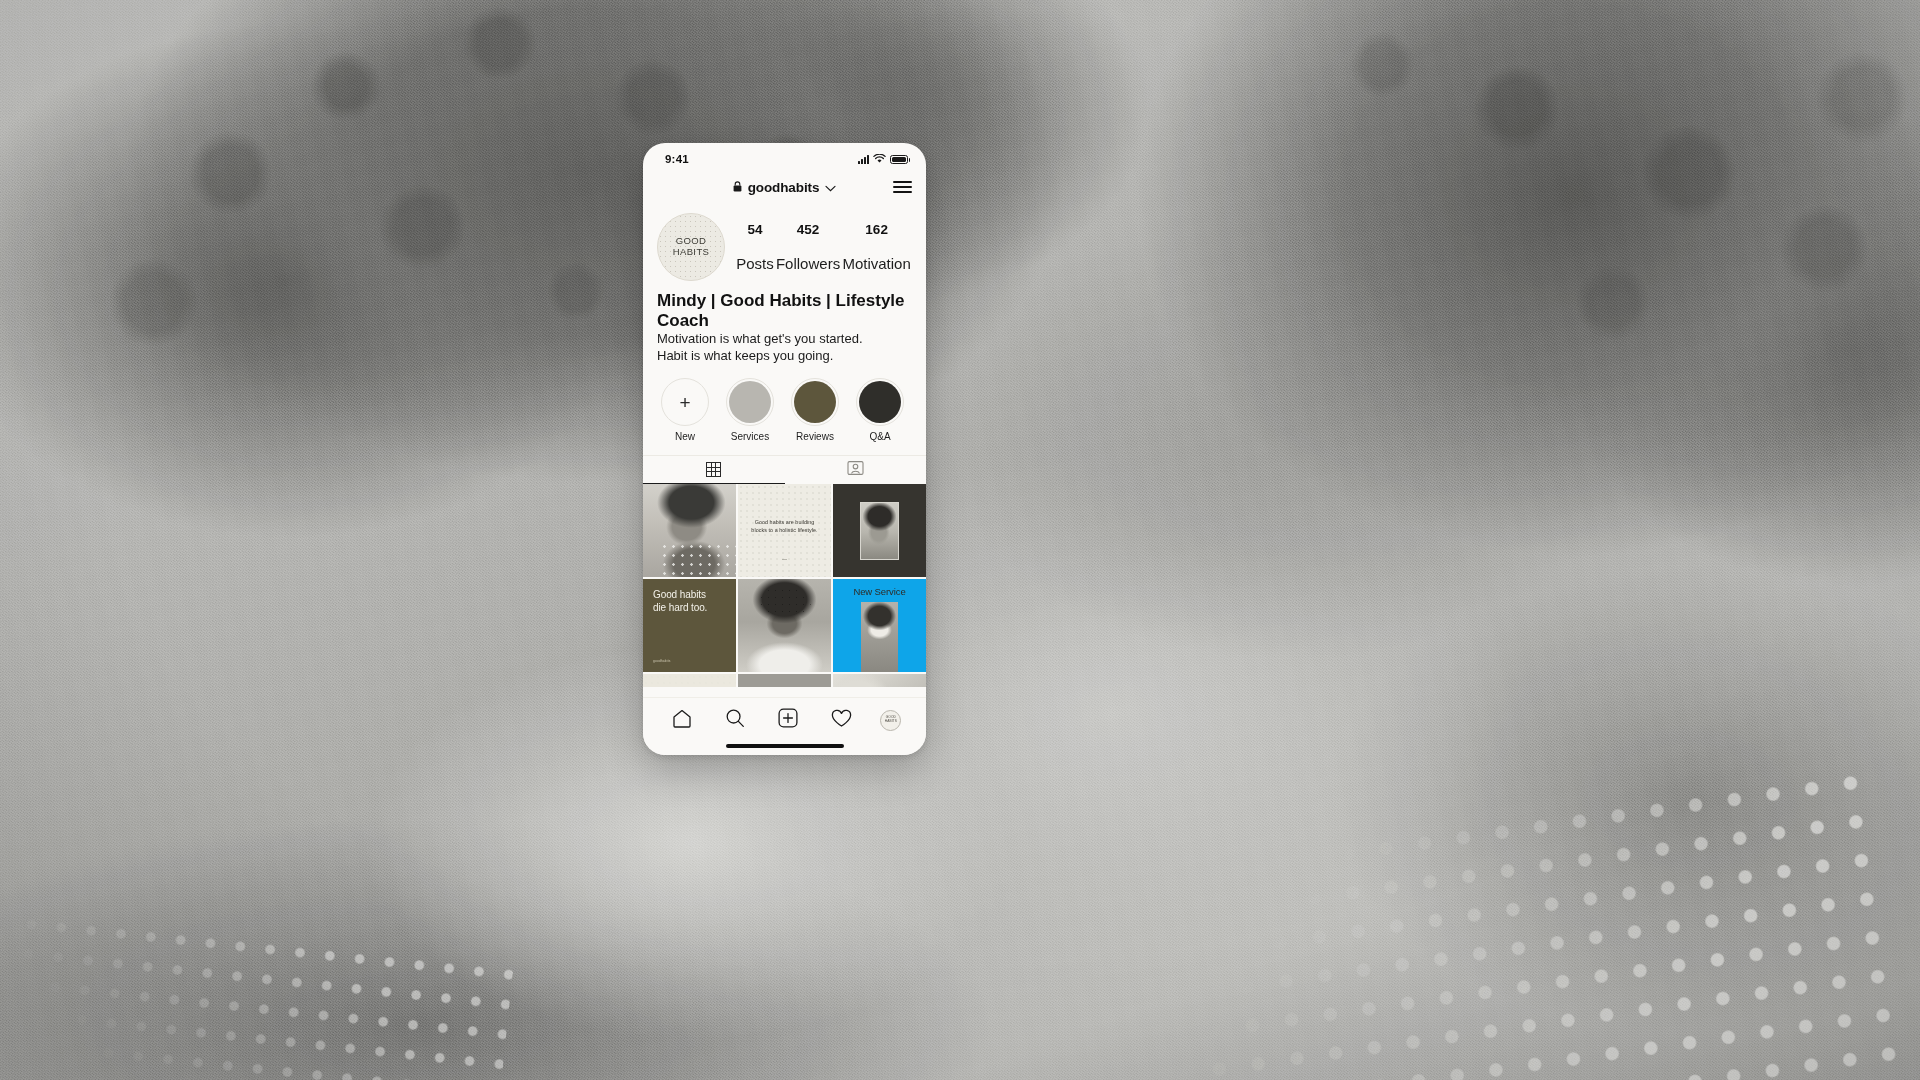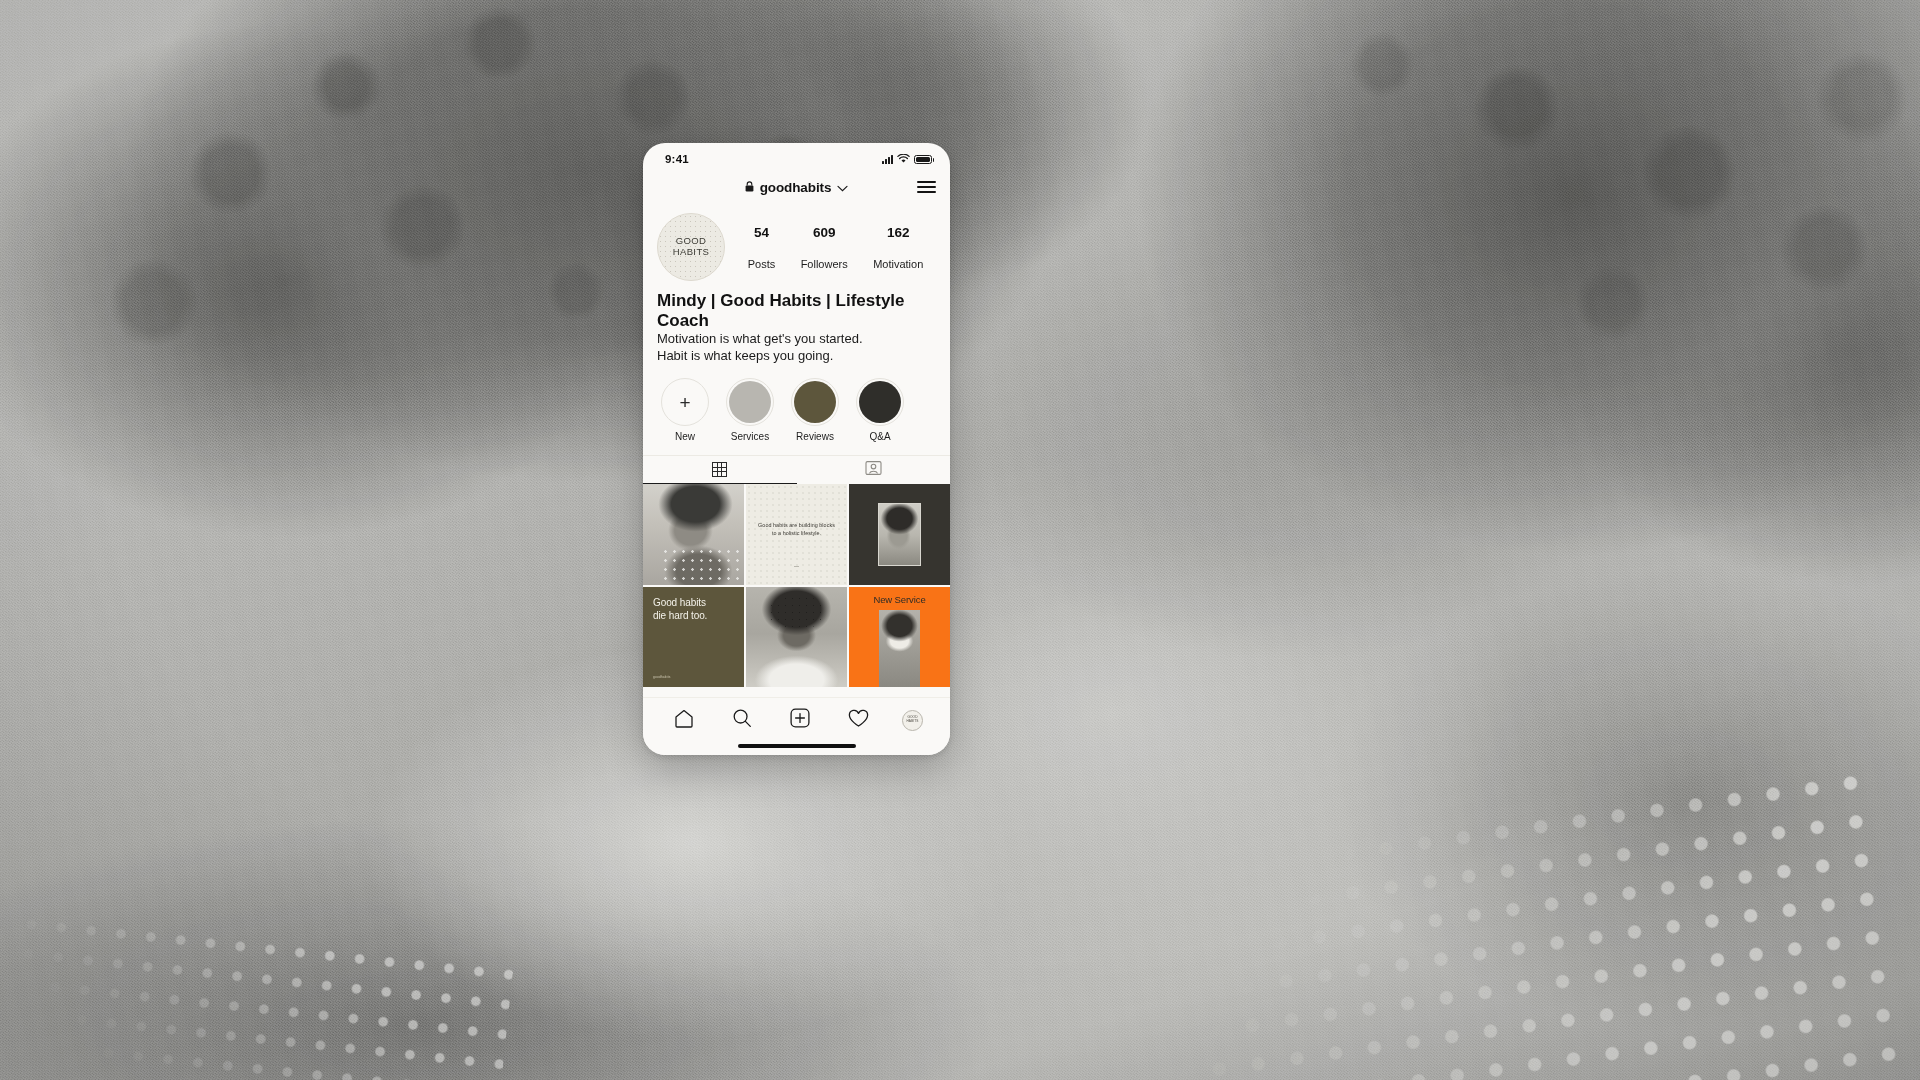--- a/index.html
+++ b/index.html
@@ -99,21 +99,21 @@
   }
   .bg-vignette {
     background: radial-gradient(ellipse 80% 80% at 50% 45%, rgba(0,0,0,0) 55%, rgba(0,0,0,.16) 100%);
   }
 
   
   #phone {
     position: absolute;
     left: 643px;
     top: 143px;
-    width: 307px;
+    width: 283px;
     height: 612px;
     background: #faf9f7;
     border-radius: 22px;
     overflow: hidden;
     box-shadow: 0 14px 38px rgba(0,0,0,.22), 0 2px 6px rgba(0,0,0,.12);
   }
 
   
   .statusbar {
     height: 26px;
@@ -219,21 +219,21 @@
     z-index: 2;
   }
   .stats {
     display: flex;
     flex: 1 1 auto;
     justify-content: space-around;
     padding-left: 6px;
   }
   .stat { text-align: center; }
   .stat-num { font-size: 13.5px; font-weight: bold; color: #111; display: block; }
-  .stat-label { font-size: 11px; color: #1d1d1d; display: block; margin-top: 18px; }
+  .stat-label { font-size: 15px; color: #1d1d1d; display: block; margin-top: 18px; }
 
   
   .bio { padding: 10px 14px 0 14px; }
   .bio-name { font-size: 17px; font-weight: bold; color: #111; }
   .bio-line { font-size: 13px; color: #1b1b1b; line-height: 1.28; }
 
   
   .edit-row { padding: 10px 14px 0 14px; }
   .edit-btn {
     width: 100%;
@@ -424,21 +424,21 @@
     content: "";
     position: absolute;
     left: 22%; top: 8%; width: 56%; height: 34%;
     background-image: radial-gradient(circle, rgba(20,20,18,.55) 0 15%, rgba(0,0,0,0) 19%);
     background-size: 7px 7px;
     border-radius: 50%;
   }
 
   
   .svc {
-    background: #f97316;
+    background: #0ea5e9;
     display: flex;
     flex-direction: column;
     align-items: center;
   }
   .svc-title {
     font-size: 9.5px;
     color: #2e2c27;
     margin-top: 7px;
     letter-spacing: -.1px;
   }
@@ -585,21 +585,21 @@
         <div>GOOD</div>
         <div>HABITS</div>
       </div>
     </div>
     <div class="stats">
       <div class="stat">
         <span class="stat-num">54</span>
         <span class="stat-label">Posts</span>
       </div>
       <div class="stat">
-        <span class="stat-num">609</span>
+        <span class="stat-num">452</span>
         <span class="stat-label">Followers</span>
       </div>
       <div class="stat">
         <span class="stat-num">162</span>
         <span class="stat-label">Motivation</span>
       </div>
     </div>
   </div>
 
   <div class="bio">

